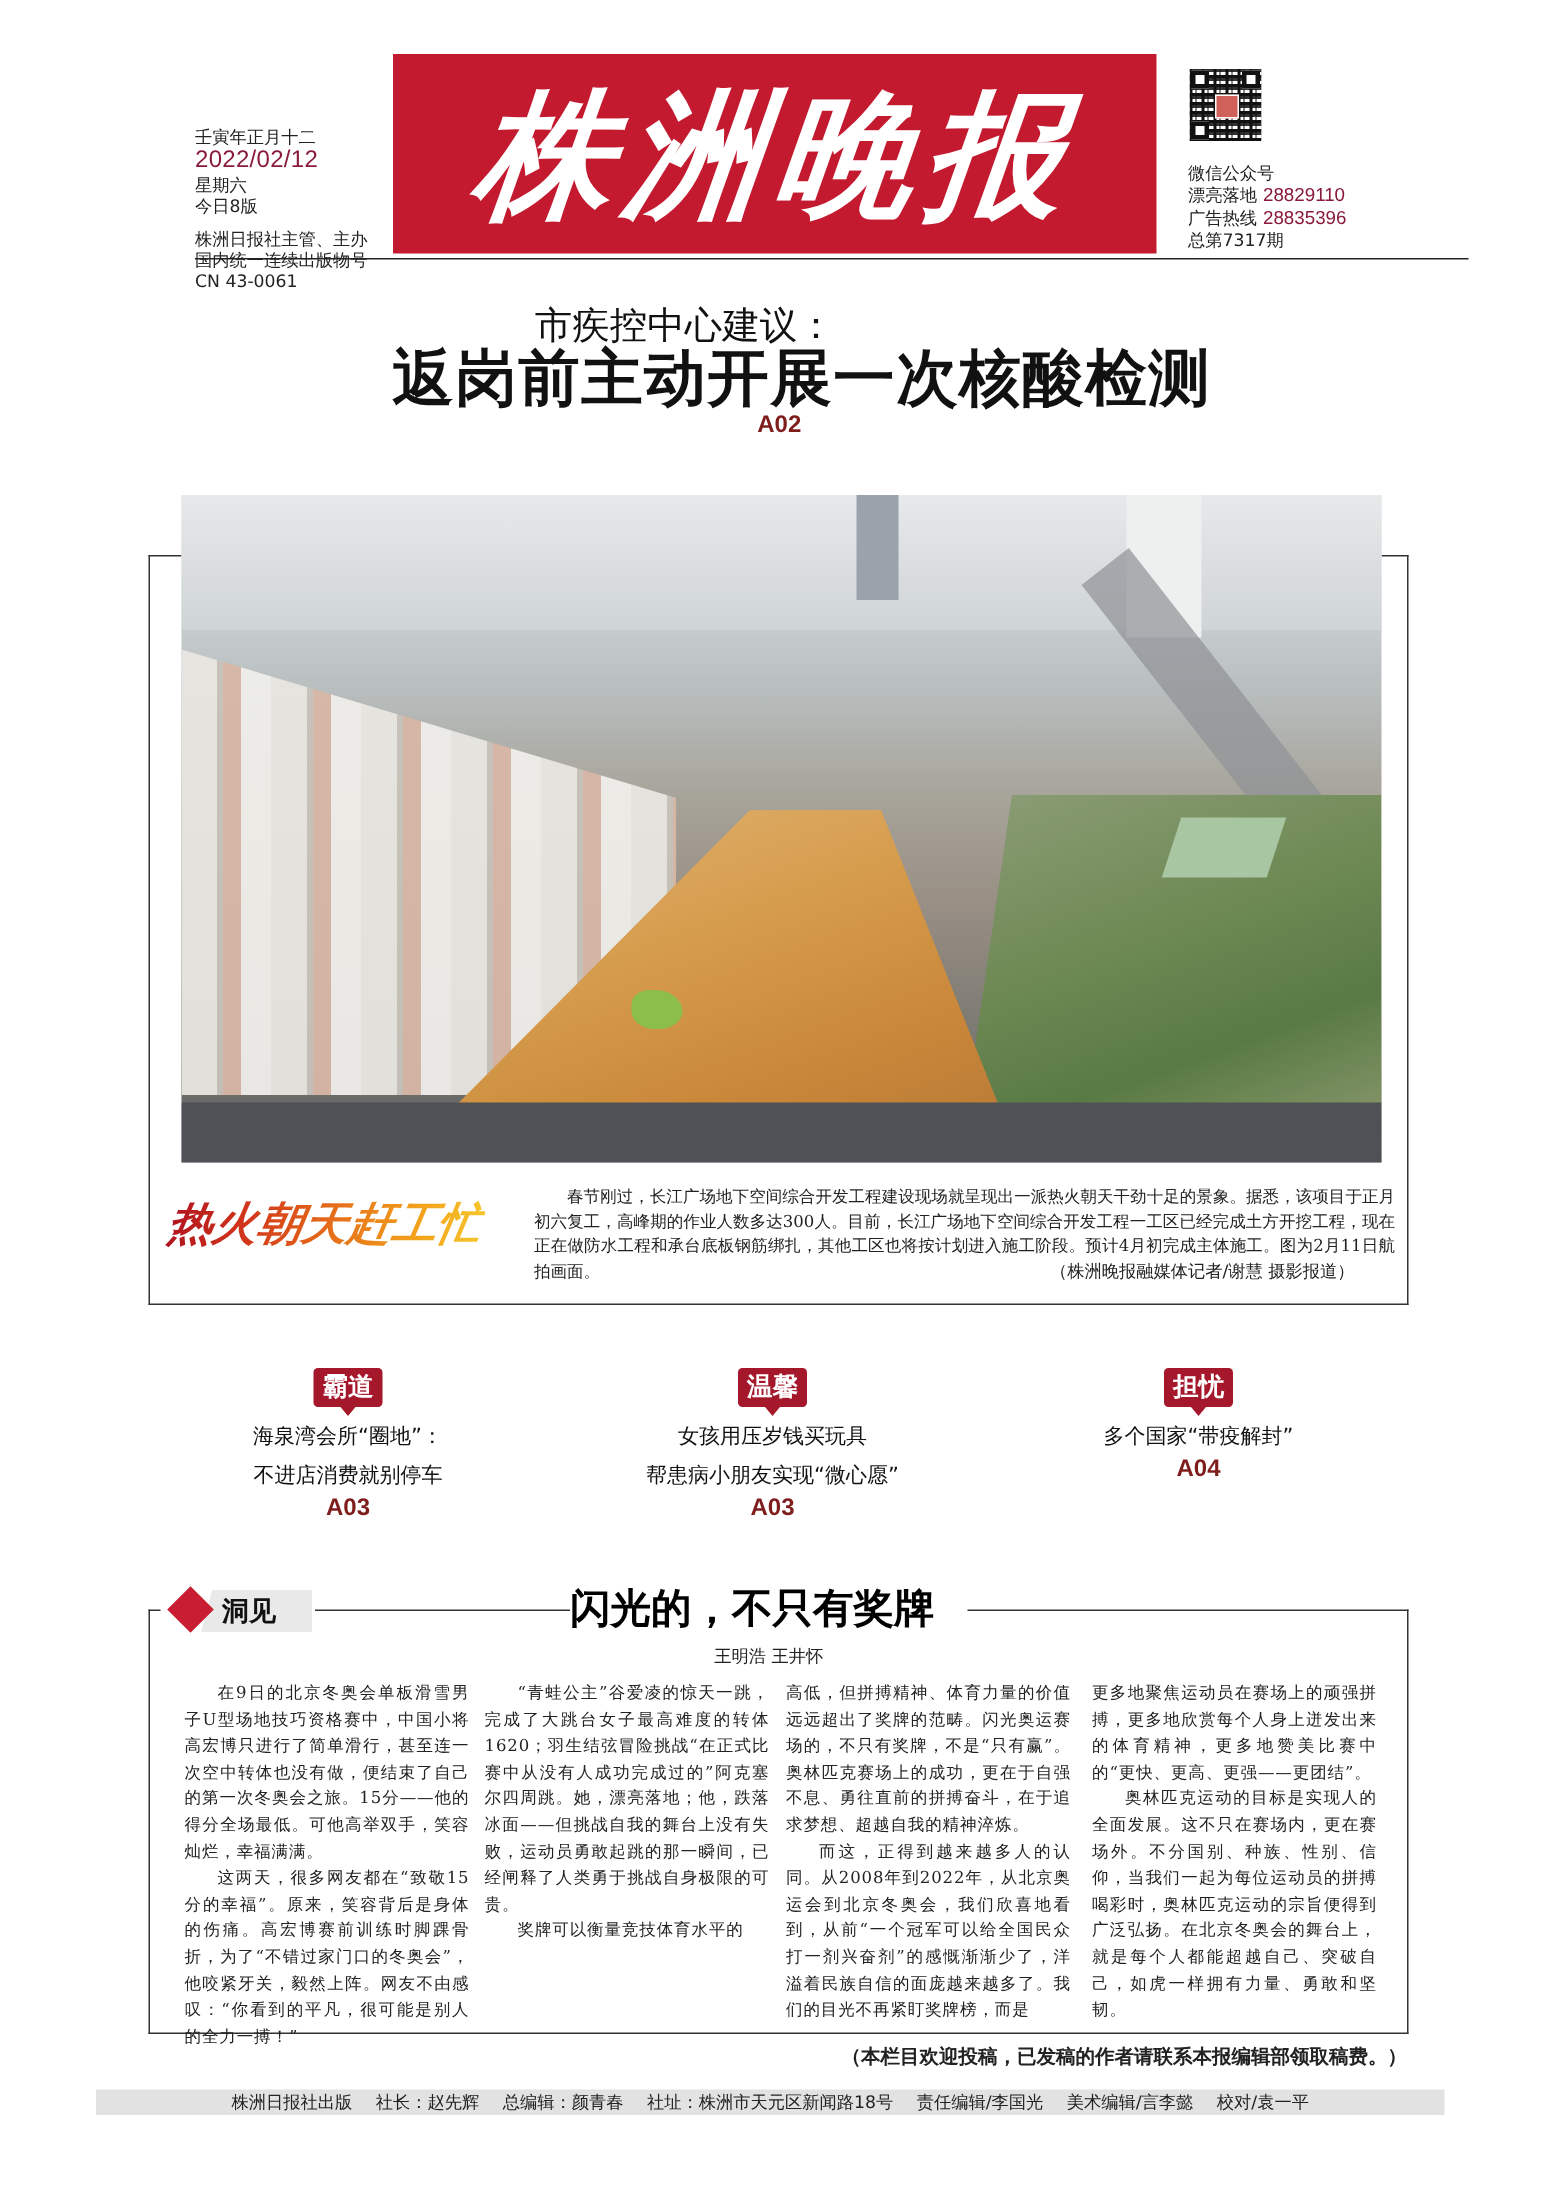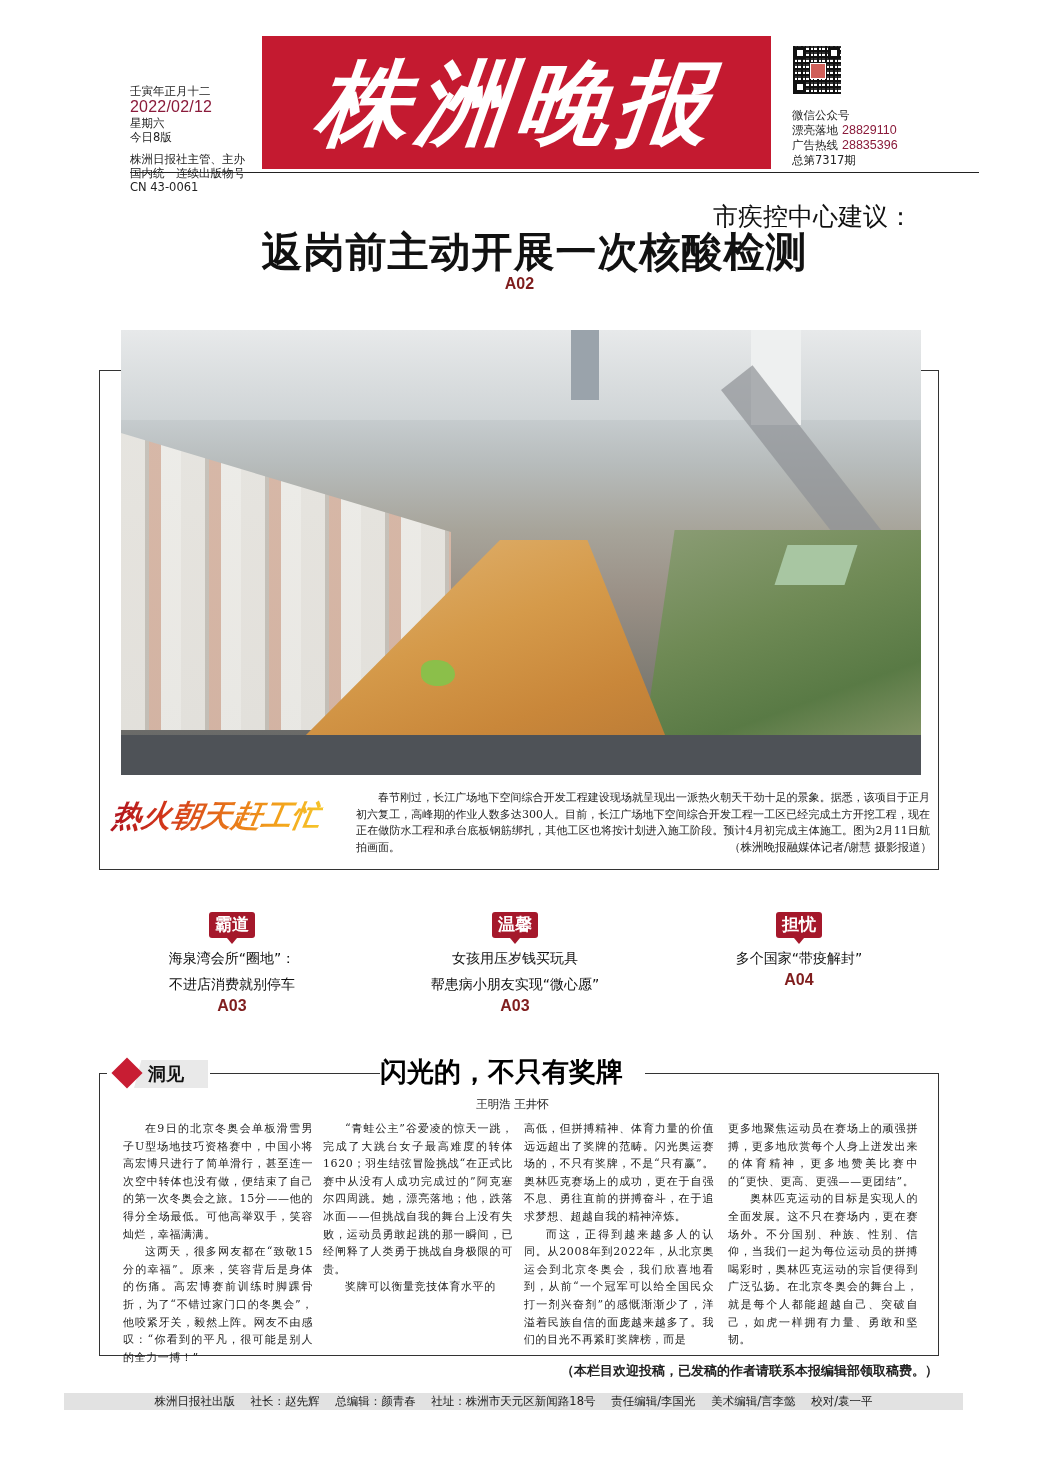--- a/index.html
+++ b/index.html
@@ -15,21 +15,21 @@
   .qr { left:792px; top:45px; width:48px; height:48px; background:
       linear-gradient(90deg,#111 25%,transparent 25%,transparent 50%,#111 50%,#111 60%,transparent 60%) 0 0/8px 8px,
       linear-gradient(0deg,#111 30%,transparent 30%,transparent 70%,#333 70%) 0 0/6px 6px; border:1px solid #fff; }
   .qr .c { position:absolute; width:12px; height:12px; border:3px solid #111; background:#fff; box-sizing:border-box; }
   .qr .mid { position:absolute; left:17px; top:17px; width:14px; height:14px; background:#d0605a; border:1px solid #fff; }
   .mh-right { left:792px; top:108px; width:160px; font-size:11.5px; line-height:15px; color:#222; }
   .mh-right .num { font-family:"Liberation Sans", sans-serif; color:#8a1a3a; font-size:12.5px; margin-left:4px; }
   .rule-top { left:130px; top:172px; width:849px; height:0; border-top:1.5px solid #222; }
 
   
-  .kicker { left:0; top:200px; width:913px; text-align:right; font-size:25px; color:#111; }
+  .kicker { left:0; top:200px; width:913px; text-align:center; font-size:25px; color:#111; }
   .headline { left:15px; top:225px; width:1039px; text-align:center; font-size:41px; font-weight:bold; color:#111; letter-spacing:1px; }
   .pageref { font-family:"Liberation Sans", sans-serif; font-weight:bold; color:#7f1d1d; font-size:16px; }
 
   
   .frame { left:99px; top:370px; width:840px; height:500px; border:1.2px solid #333; border-top:none; box-sizing:border-box; }
   .frame-top-l { left:99px; top:370px; width:22px; border-top:1.2px solid #333; }
   .frame-top-r { left:921px; top:370px; width:18px; border-top:1.2px solid #333; }
   .photo { left:121px; top:330px; width:800px; height:445px; overflow:hidden;
      background:linear-gradient(180deg,#d9dcdd 0%,#c9cfd2 18%,#b7bcbc 30%,#a7a49a 45%,#9a9086 60%,#7c7a72 80%,#5a5d60 100%); }
   .photo .sky { position:absolute; left:0; top:0; width:100%; height:90px; background:linear-gradient(180deg,#e7e9ea,#cfd4d6); }
@@ -40,21 +40,21 @@
   .photo .road { position:absolute; left:0; top:405px; width:100%; height:40px; background:#4e5257; }
   .photo .roadR { position:absolute; left:600px; top:60px; width:40px; height:260px; background:#8f9296; transform:rotate(-38deg); transform-origin:top left; opacity:0.7; }
   .photo .pond { position:absolute; left:300px; top:330px; width:34px; height:26px; background:#8bbf4a; border-radius:40% 60% 50% 50%; }
   .photo .towerR { position:absolute; left:630px; top:0; width:50px; height:95px; background:#eef0f0; }
   .photo .towerM { position:absolute; left:450px; top:0; width:28px; height:70px; background:#9aa3ab; }
 
   .tag-big { left:112px; top:796px; font-size:30px; font-weight:bold; font-style:italic; letter-spacing:0px;
      background:linear-gradient(90deg,#b0131f 0%,#d2361a 25%,#e7741a 55%,#f3a31c 80%,#f6c52a 100%);
      -webkit-background-clip:text; background-clip:text; color:transparent; transform:skewX(-10deg); }
   .caption { left:356px; top:790px; width:574px; font-family:"DejaVu Serif", serif; font-size:11px; line-height:16.5px; color:#222; text-indent:22px; text-align:justify; }
-  .credit { left:700px; top:840px; width:232px; text-align:right; font-size:11.5px; color:#222; }
+  .credit { left:700px; top:840px; width:232px; text-align:left; font-size:11.5px; color:#222; }
 
   
   .teaser { top:912px; width:290px; text-align:center; }
   .badge { display:inline-block; position:relative; background:#a5182b; color:#fff; font-size:17px; font-weight:bold; padding:1px 6px 2px; border-radius:3px; font-family:"DejaVu Serif", serif; }
   .badge:after { content:""; position:absolute; left:50%; bottom:-6px; margin-left:-5px; border-left:5px solid transparent; border-right:5px solid transparent; border-top:6px solid #a5182b; }
   .teaser .t1, .teaser .t2 { font-size:14px; line-height:26px; color:#111; white-space:nowrap; }
   .teaser .t1 { margin-top:7px; }
 
   
   .col-frame { left:99px; top:1073px; width:840px; height:283px; border:1.2px solid #333; border-top:none; box-sizing:border-box; }

